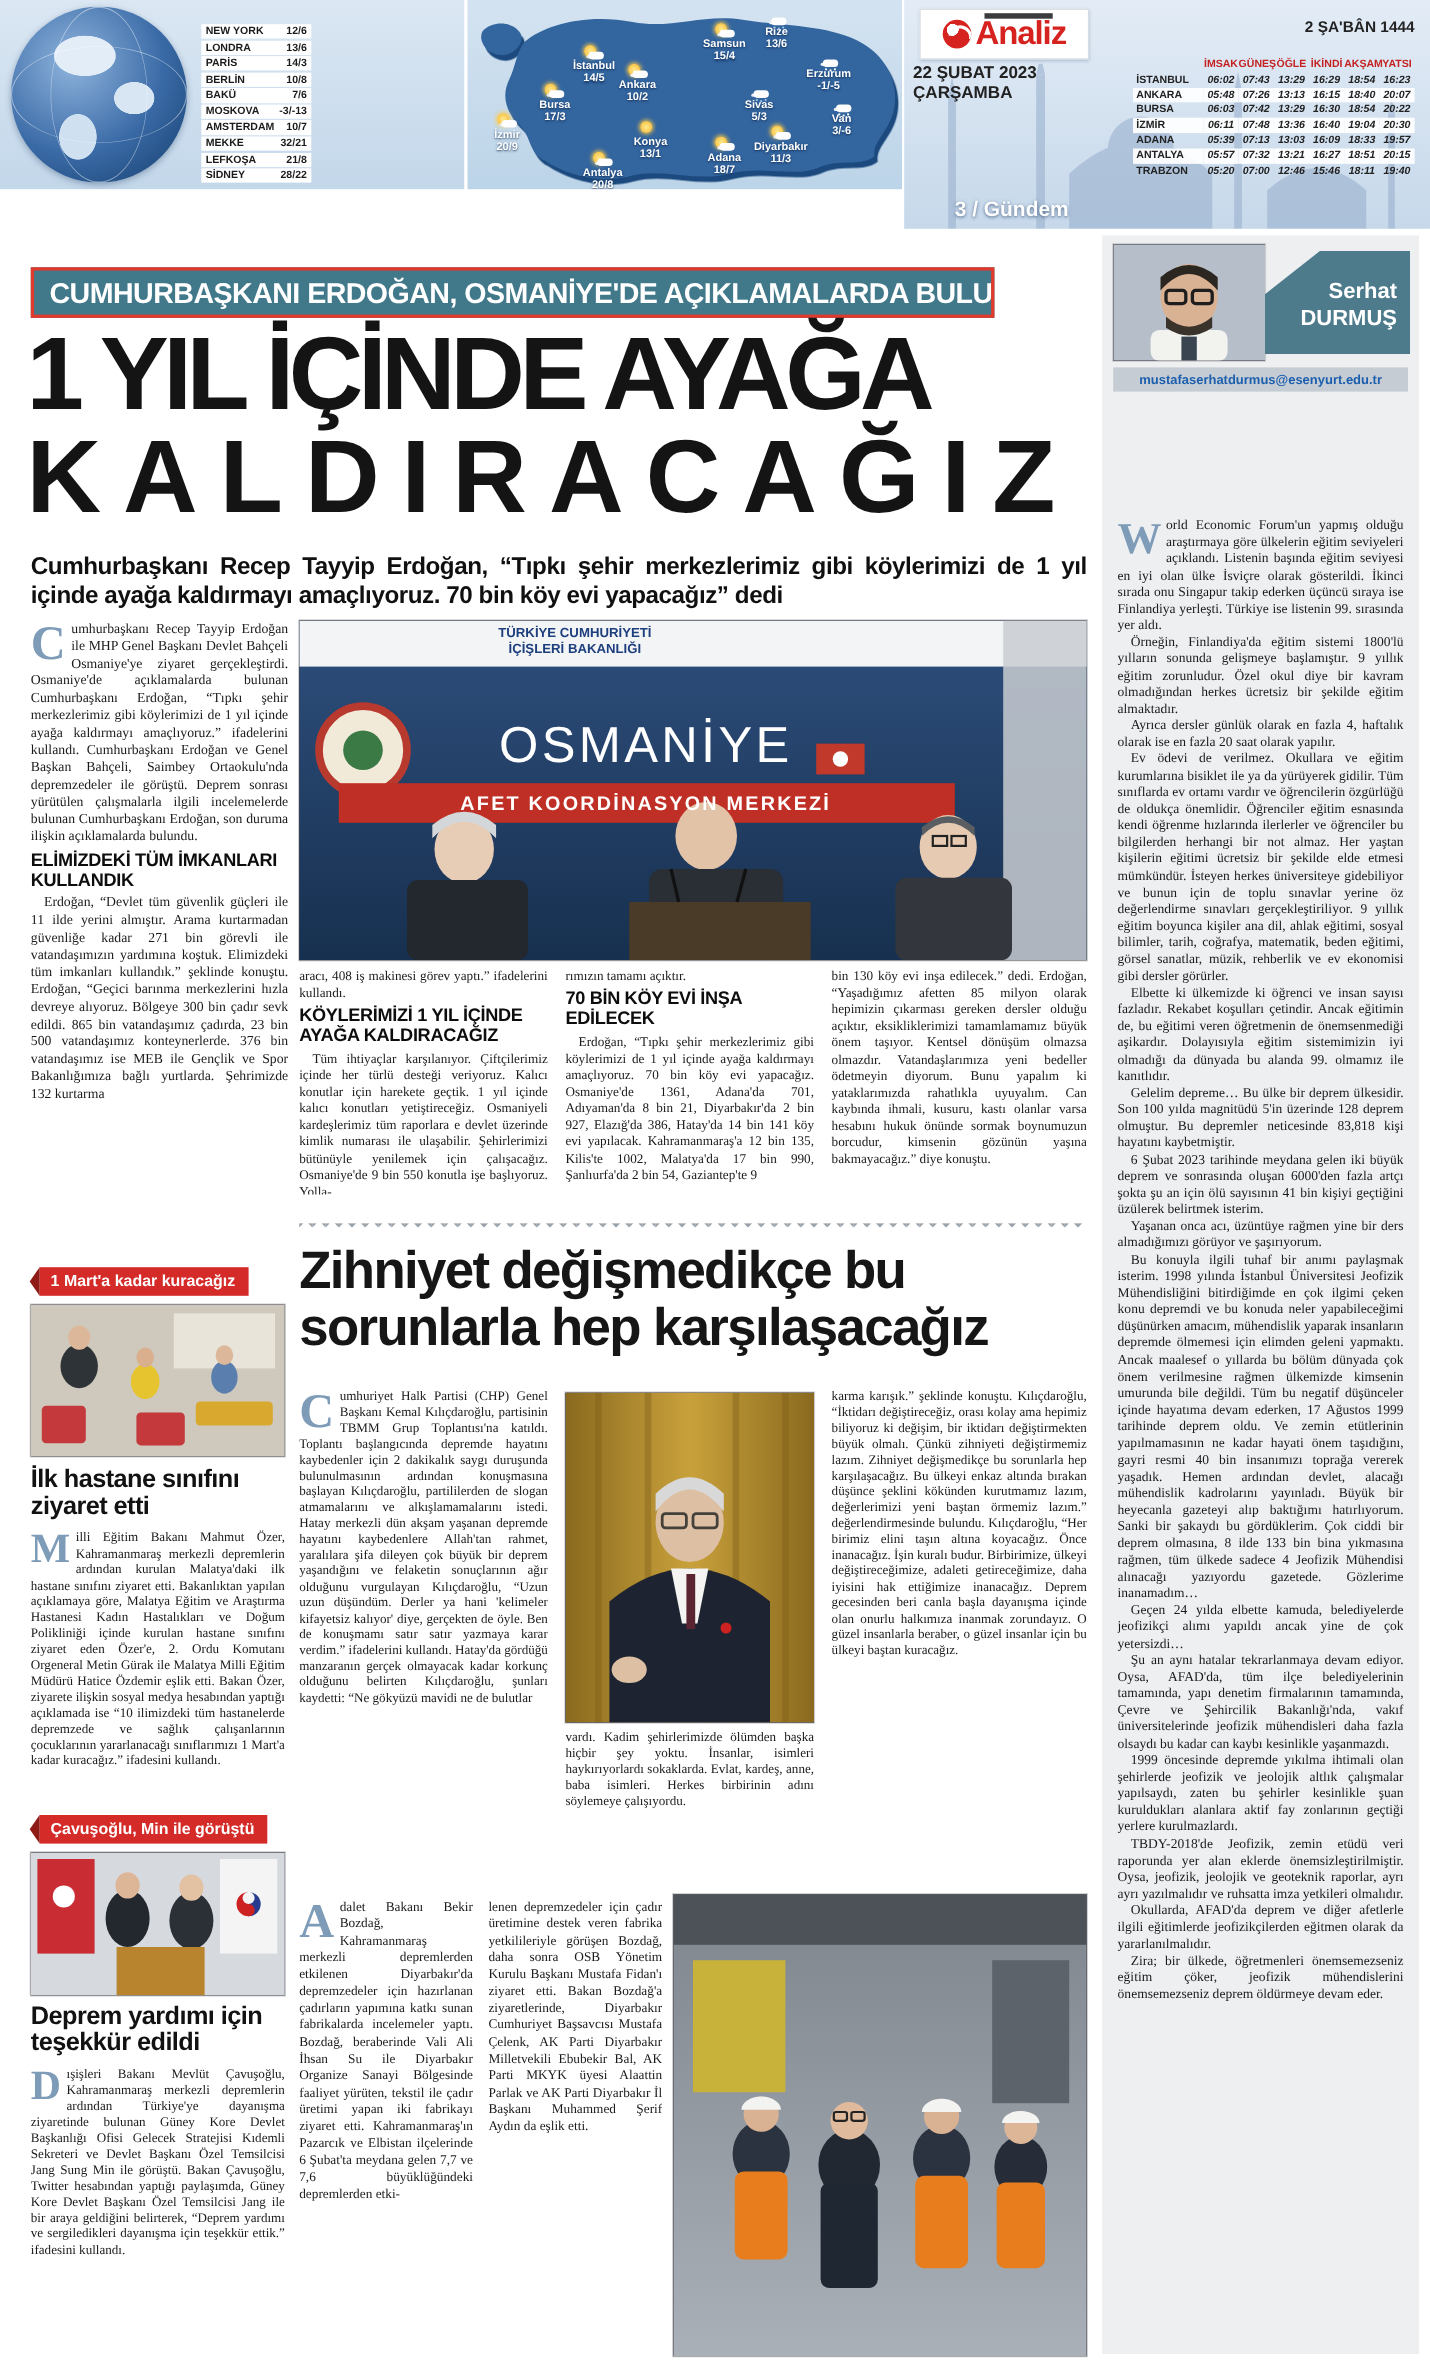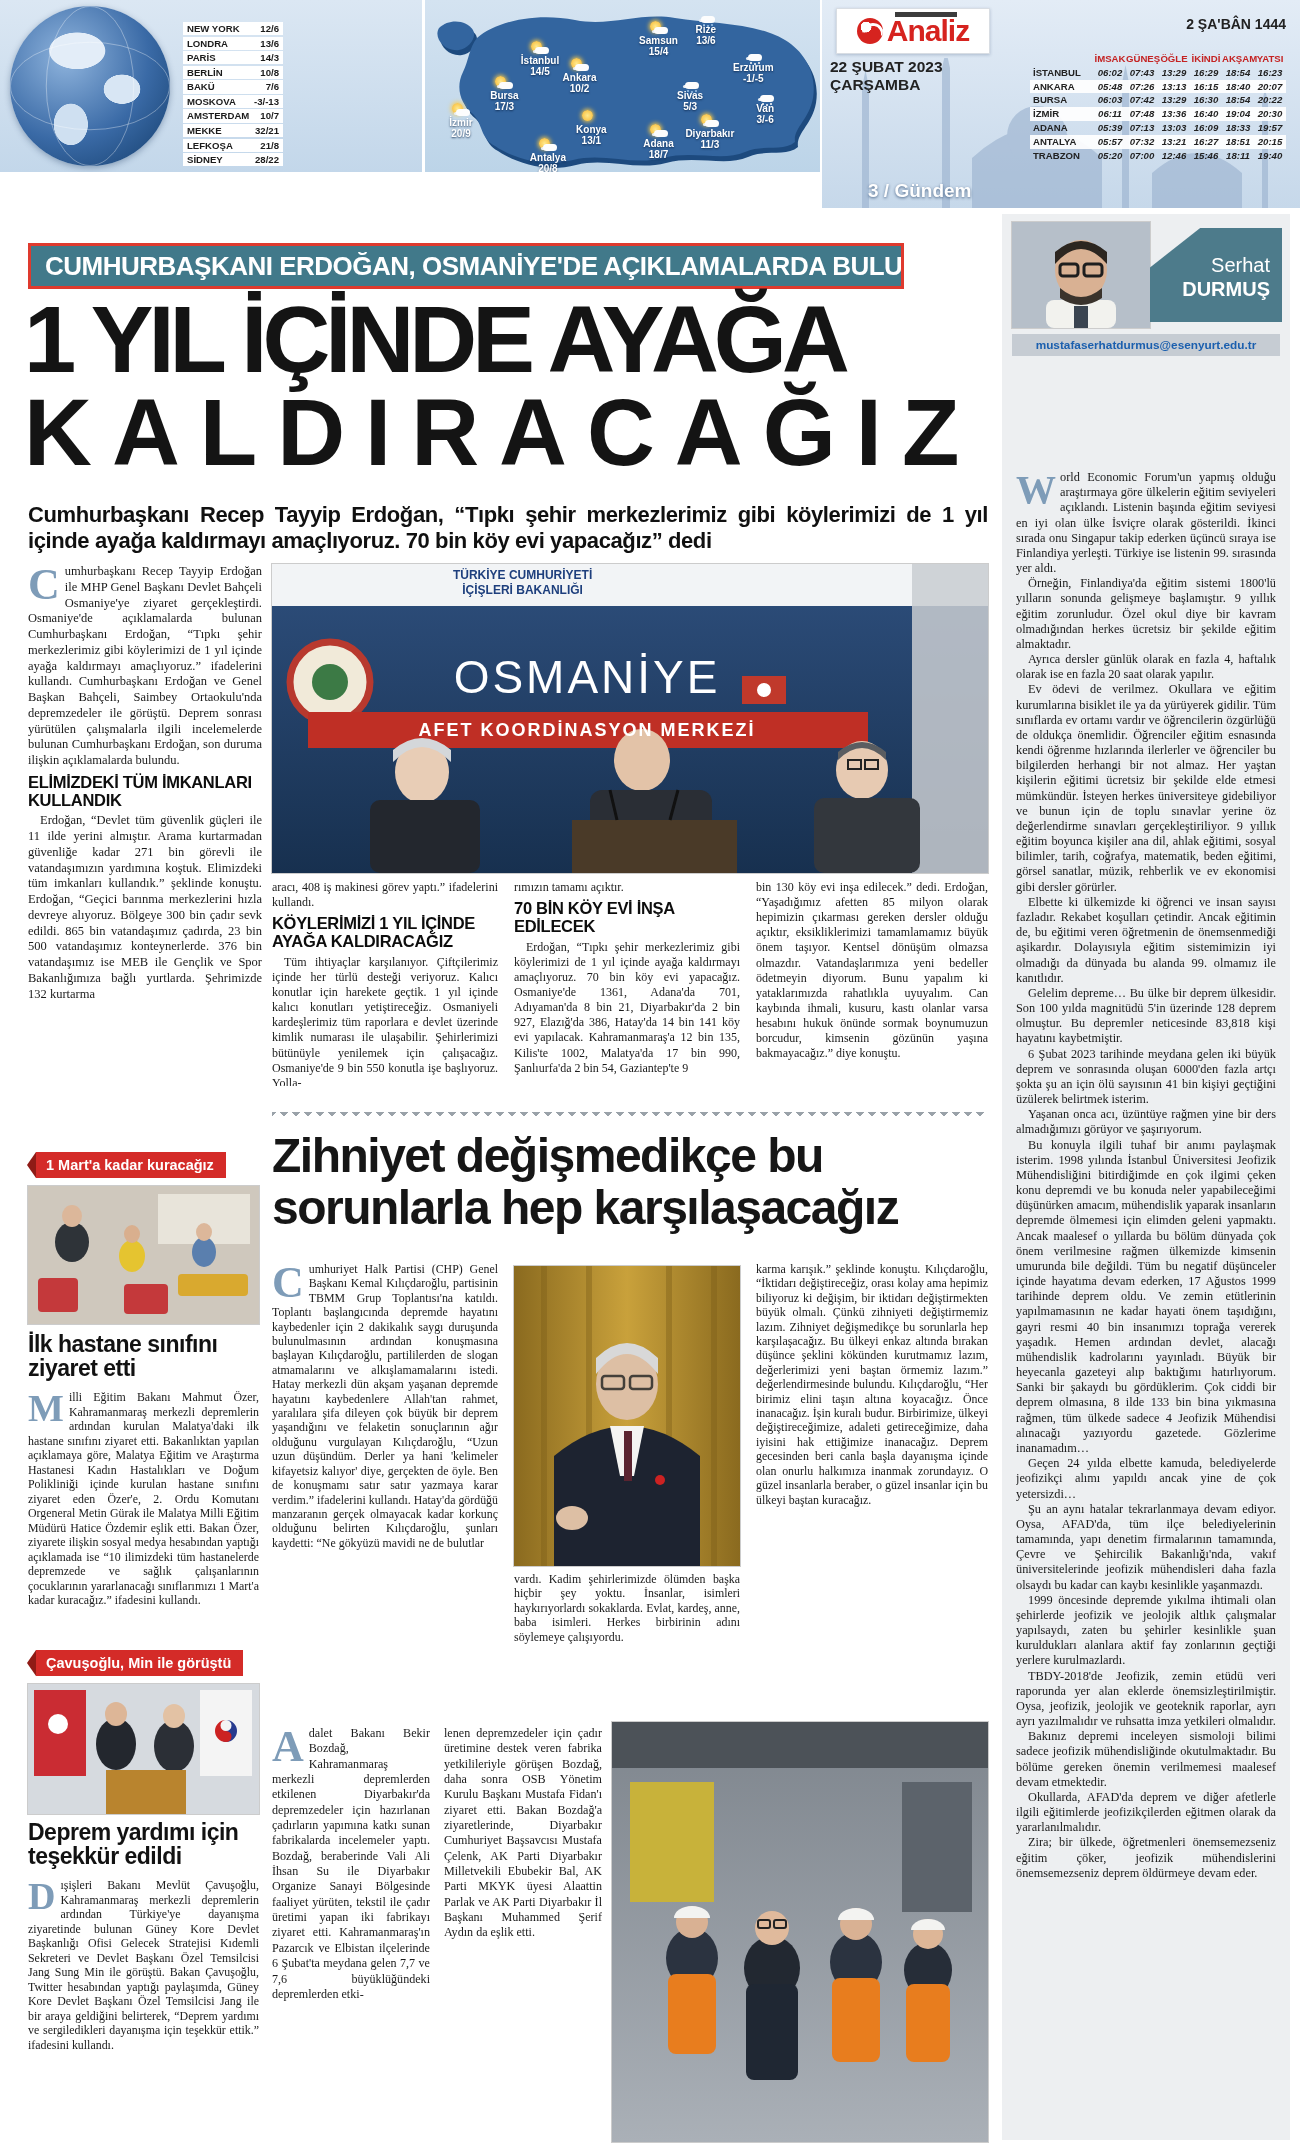--- a/index.html
+++ b/index.html
@@ -77,21 +77,21 @@
   .dc.small{font-size:38px;}
 
   .photo-frame{overflow:hidden;background:#223;box-shadow:0 0 0 1px #ccc;}
   .ph-ovl{position:absolute;color:#fff;font-weight:800;text-align:center;}
 
   
   .rail{left:1002px;top:214px;width:288px;height:1926px;background:#edeff1;overflow:hidden;}
   .plate{position:absolute;left:148px;top:14px;width:132px;height:94px;background:#4d7b8b;
          clip-path:polygon(0 42%,38% 0,100% 0,100% 100%,0 100%);
          color:#fff;text-align:right;padding:0;}
-  .plate .pn1{position:absolute;right:12px;top:26px;font-size:20px;font-weight:400;}
+  .plate .pn1{position:absolute;right:12px;top:26px;font-size:20px;font-weight:700;}
   .plate .pn2{position:absolute;right:12px;top:50px;font-size:20px;font-weight:900;}
   .email-bar{position:absolute;left:10px;top:120px;width:268px;height:22px;background:#c6ccd3;
              text-align:center;line-height:22px;font-size:11.8px;font-weight:800;color:#1b5fae;}
   .rail-title{position:absolute;left:12px;top:152px;width:264px;text-align:center;
               font-size:28px;line-height:1.07;font-weight:900;letter-spacing:-.8px;color:#1c1c1c;}
   .rail-body{position:absolute;left:14px;top:256px;width:260px;height:1660px;
              font-family:"Liberation Serif",serif;font-size:12.3px;line-height:1.235;
              text-align:justify;color:#1a1a1a;overflow:hidden;}
   .rail-body p{margin:0;}
   .rail-body p.ind{text-indent:12px;}
@@ -452,21 +452,20 @@
       <p class="ind">Ev ödevi de verilmez. Okullara ve eğitim kurumlarına bisiklet ile ya da yürüyerek gidilir. Tüm sınıflarda ev ortamı vardır ve öğrencilerin özgürlüğü de oldukça önemlidir. Öğrenciler eğitim esnasında kendi öğrenme hızlarında ilerlerler ve öğrenciler bu bilgilerden herhangi bir not almaz. Her yaştan kişilerin eğitimi ücretsiz bir şekilde elde etmesi mümkündür. İsteyen herkes üniversiteye gidebiliyor ve bunun için de toplu sınavlar yerine öz değerlendirme sınavları gerçekleştiriliyor. 9 yıllık eğitim boyunca kişiler ana dil, ahlak eğitimi, sosyal bilimler, tarih, coğrafya, matematik, beden eğitimi, görsel sanatlar, müzik, rehberlik ve ev ekonomisi gibi dersler görürler.</p>
       <p class="ind">Elbette ki ülkemizde ki öğrenci ve insan sayısı fazladır. Rekabet koşulları çetindir. Ancak eğitimin de, bu eğitimi veren öğretmenin de önemsenmediği aşikardır. Dolayısıyla eğitim sistemimizin iyi olmadığı da dünyada bu alanda 99. olmamız ile kanıtlıdır.</p>
       <p class="ind">Gelelim depreme… Bu ülke bir deprem ülkesidir. Son 100 yılda magnitüdü 5'in üzerinde 128 deprem olmuştur. Bu depremler neticesinde 83,818 kişi hayatını kaybetmiştir.</p>
       <p class="ind">6 Şubat 2023 tarihinde meydana gelen iki büyük deprem ve sonrasında oluşan 6000'den fazla artçı şokta şu an için ölü sayısının 41 bin kişiyi geçtiğini üzülerek belirtmek isterim.</p>
       <p class="ind">Yaşanan onca acı, üzüntüye rağmen yine bir ders almadığımızı görüyor ve şaşırıyorum.</p>
       <p class="ind">Bu konuyla ilgili tuhaf bir anımı paylaşmak isterim. 1998 yılında İstanbul Üniversitesi Jeofizik Mühendisliğini bitirdiğimde en çok ilgimi çeken konu depremdi ve bu konuda neler yapabileceğimi düşünürken amacım, mühendislik yaparak insanların depremde ölmemesi için elimden geleni yapmaktı. Ancak maalesef o yıllarda bu bölüm dünyada çok önem verilmesine rağmen ülkemizde kimsenin umurunda bile değildi. Tüm bu negatif düşünceler içinde hayatıma devam ederken, 17 Ağustos 1999 tarihinde deprem oldu. Ve zemin etütlerinin yapılmamasının ne kadar hayati önem taşıdığını, gayri resmi 40 bin insanımızı toprağa vererek yaşadık. Hemen ardından devlet, alacağı mühendislik kadrolarını yayınladı. Büyük bir heyecanla gazeteyi alıp baktığımı hatırlıyorum. Sanki bir şakaydı bu gördüklerim. Çok ciddi bir deprem olmasına, 8 ilde 133 bin bina yıkmasına rağmen, tüm ülkede sadece 4 Jeofizik Mühendisi alınacağı yazıyordu gazetede. Gözlerime inanamadım…</p>
       <p class="ind">Geçen 24 yılda elbette kamuda, belediyelerde jeofizikçi alımı yapıldı ancak yine de çok yetersizdi…</p>
       <p class="ind">Şu an aynı hatalar tekrarlanmaya devam ediyor. Oysa, AFAD'da, tüm ilçe belediyelerinin tamamında, yapı denetim firmalarının tamamında, Çevre ve Şehircilik Bakanlığı'nda, vakıf üniversitelerinde jeofizik mühendisleri daha fazla olsaydı bu kadar can kaybı kesinlikle yaşanmazdı.</p>
       <p class="ind">1999 öncesinde depremde yıkılma ihtimali olan şehirlerde jeofizik ve jeolojik altlık çalışmalar yapılsaydı, zaten bu şehirler kesinlikle şuan kuruldukları alanlara aktif fay zonlarının geçtiği yerlere kurulmazlardı.</p>
       <p class="ind">TBDY-2018'de Jeofizik, zemin etüdü veri raporunda yer alan eklerde önemsizleştirilmiştir. Oysa, jeofizik, jeolojik ve geoteknik raporlar, ayrı ayrı yazılmalıdır ve ruhsatta imza yetkileri olmalıdır.</p>
-      <p class="ind">Bakınız depremi inceleyen sismoloji bilimi sadece jeofizik mühendisliğinde okutulmaktadır. Bu bölüme gereken önemin verilmemesi maalesef devam etmektedir.</p>
       <p class="ind">Okullarda, AFAD'da deprem ve diğer afetlerle ilgili eğitimlerde jeofizikçilerden eğitmen olarak da yararlanılmalıdır.</p>
       <p class="ind">Zira; bir ülkede, öğretmenleri önemsemezseniz eğitim çöker, jeofizik mühendislerini önemsemezseniz deprem öldürmeye devam eder.</p>
     </div>
   </div>
 
   <div class="tag" style="left:36px;top:1152px;">1 Mart'a kadar kuracağız</div>
   <div class="abs photo-frame" style="left:28px;top:1186px;width:231px;height:138px;">
     <svg width="231" height="138" viewBox="0 0 231 138">
       <rect width="231" height="138" fill="#cfc8bd"></rect>
       <rect x="130" y="8" width="92" height="50" fill="#e8e4da"></rect>

